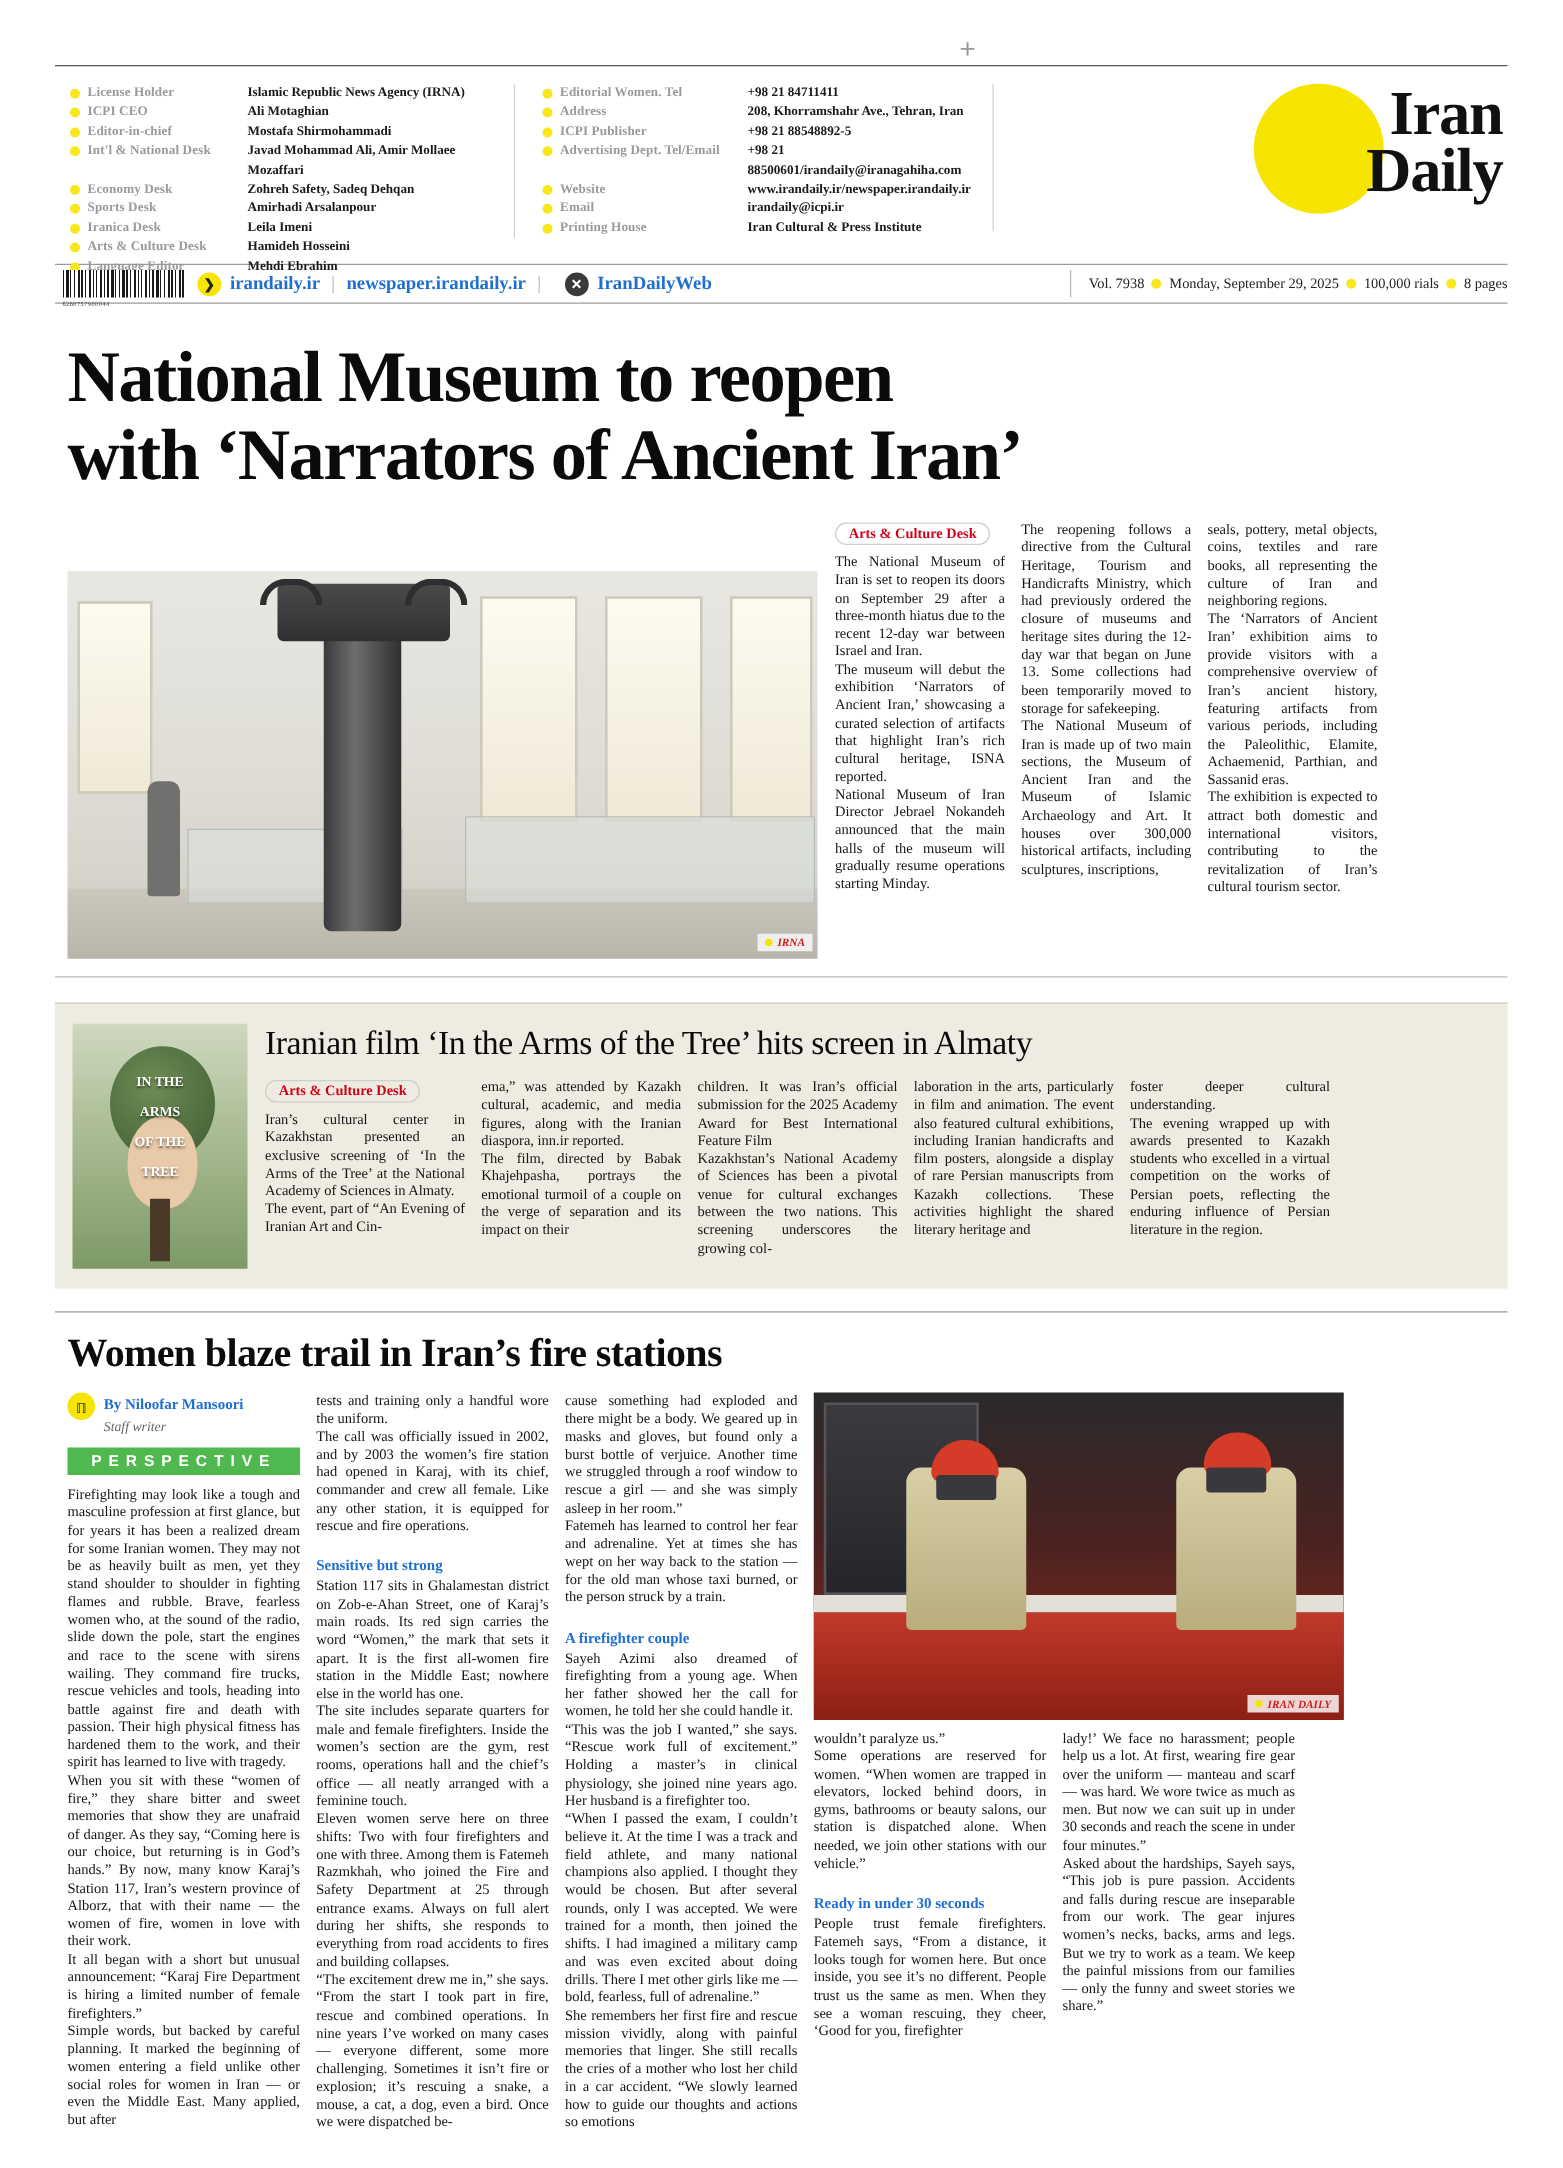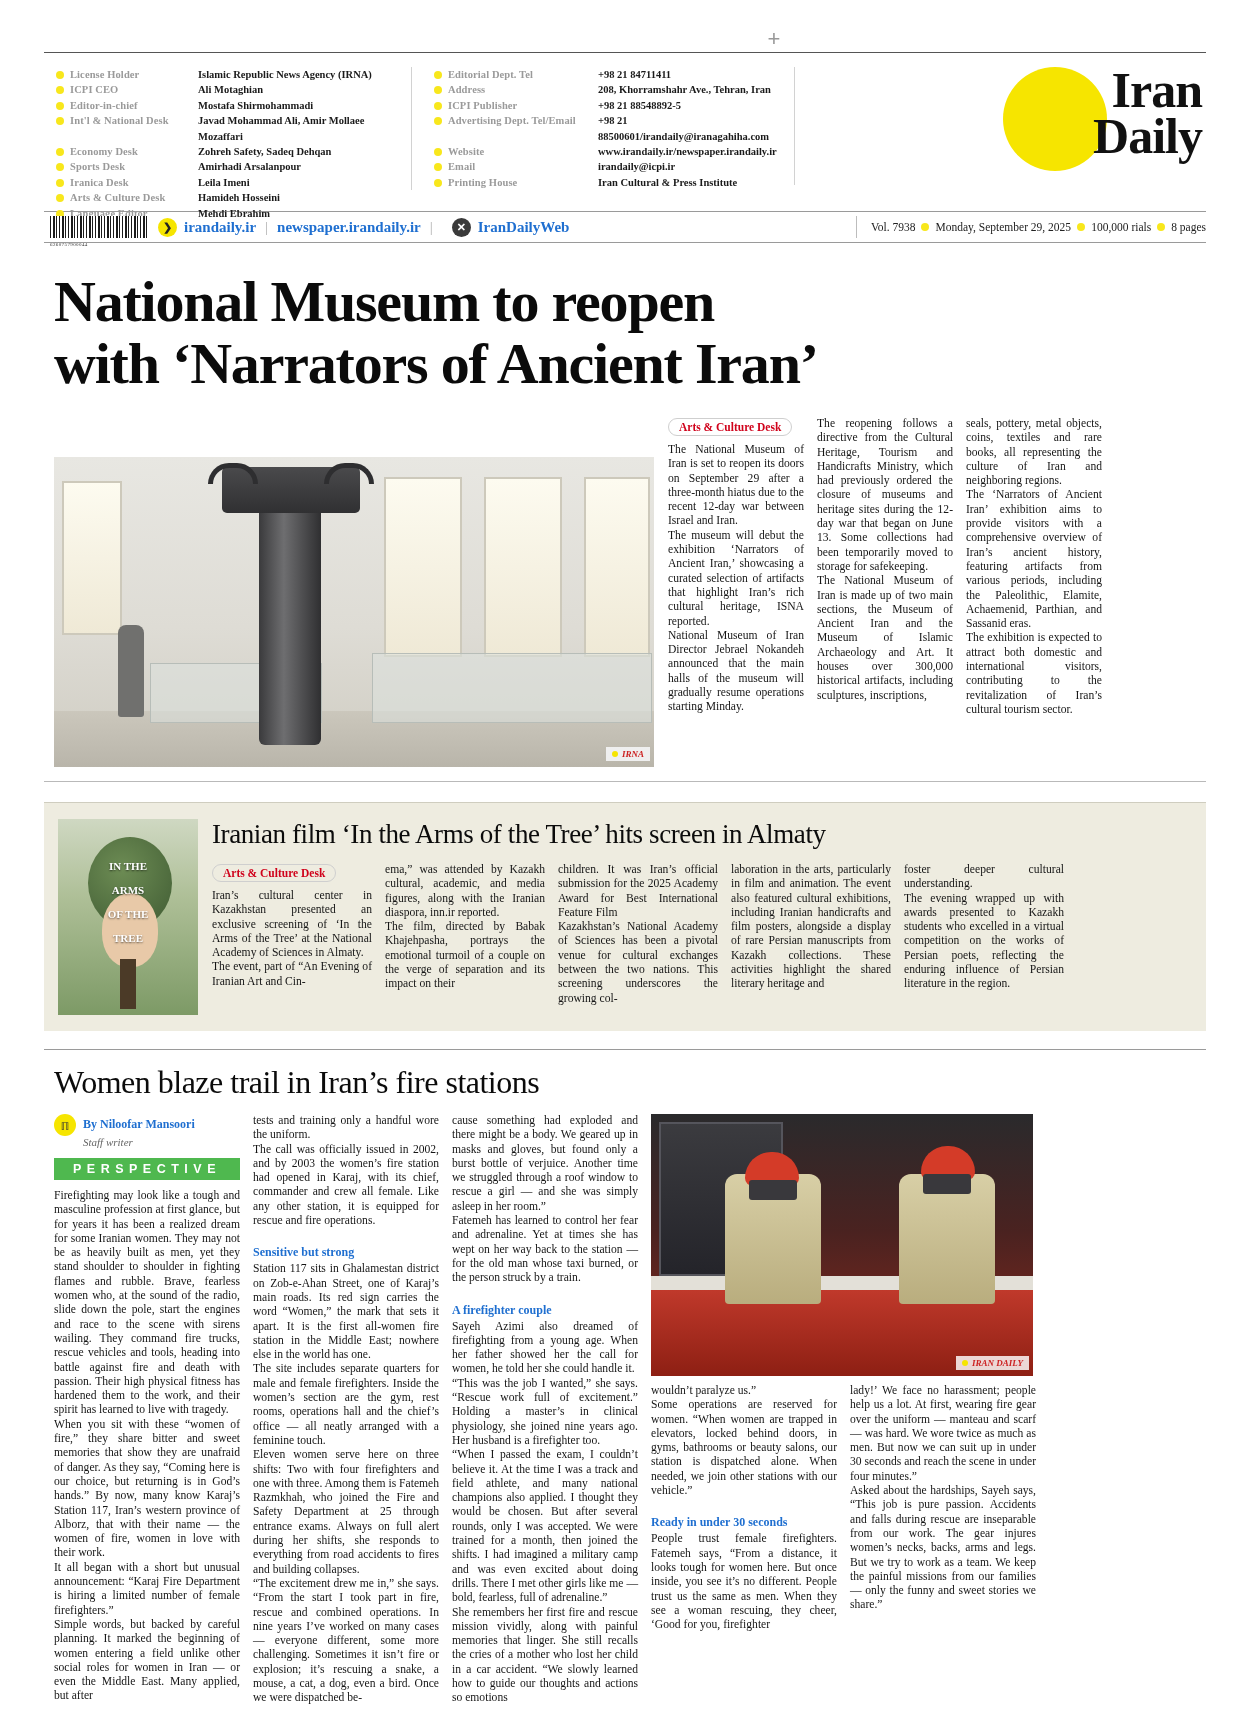--- a/index.html
+++ b/index.html
@@ -147,21 +147,21 @@
   .story2-head{
     font-size:27px;line-height:31px;font-weight:400;letter-spacing:-.4px;
     margin-bottom:13px;color:#0b0b0b;
   }
   .story2-cols{display:flex;gap:13px;}
   .s2col{width:160px;}
 
   
   .story3{margin-top:18px;padding-left:10px;border-top:1px solid #9a9a9a;padding-top:14px;}
   .story3-head{
-    font-size:32px;line-height:36px;font-weight:400;letter-spacing:-.5px;
+    font-size:32px;line-height:36px;font-weight:700;letter-spacing:-.5px;
     margin-bottom:14px;color:#0b0b0b;
   }
   .story3-body{display:flex;gap:13px;}
   .s3col{width:186px;}
   .byline-box{display:flex;align-items:flex-start;gap:7px;margin-bottom:8px;}
   .by-dot{
     width:22px;height:22px;border-radius:50%;background:#f6e500;flex:0 0 auto;
     display:flex;align-items:center;justify-content:center;font-size:11px;color:#333;
     font-family:"Liberation Sans", sans-serif;
   }
@@ -169,21 +169,21 @@
   .by-role{color:#666;font-style:italic;font-size:11px;line-height:13px;}
   .persp{
     background:#4fb84f;color:#fff;font-family:"Liberation Sans", sans-serif;
     font-weight:700;font-size:12.5px;letter-spacing:5.5px;
     padding:4px 6px;margin:6px 0 9px 0;text-align:center;
   }
   .subhead{
     color:#1f6fd0;font-weight:700;font-size:12px;line-height:15px;margin:17px 0 2px 0;
   }
   .photo3{
-    width:382px;height:262px;position:relative;overflow:hidden;background:#b9402c;
+    width:424px;height:262px;position:relative;overflow:hidden;background:#b9402c;
     margin-bottom:8px;
     text-align:center;
   }
   .bottom-cols{display:flex;gap:13px;margin-top:4px;}
 
   
   .ph-museum{background:
     linear-gradient(180deg,#e8e7e2 0%,#dedcd5 55%,#cfccc2 100%); margin-top: 40px;}
   .ph-museum .win{
     position:absolute;background:linear-gradient(180deg,#fdfbf0,#efe9d6);
@@ -312,21 +312,21 @@
         <div class="info-row">
             <span class="bullet"></span>
             <span class="info-label">Language Editor</span>
             <span class="info-value">Mehdi Ebrahim</span>
           </div>
       </div>
 
       <div class="info-col two">
         <div class="info-row">
             <span class="bullet"></span>
-            <span class="info-label">Editorial Dept. Tel</span>
+            <span class="info-label">Editorial Women. Tel</span>
             <span class="info-value">+98 21 84711411</span>
           </div>
         <div class="info-row">
             <span class="bullet"></span>
             <span class="info-label">Address</span>
             <span class="info-value">208, Khorramshahr Ave., Tehran, Iran</span>
           </div>
         <div class="info-row">
             <span class="bullet"></span>
             <span class="info-label">ICPI Publisher</span>

